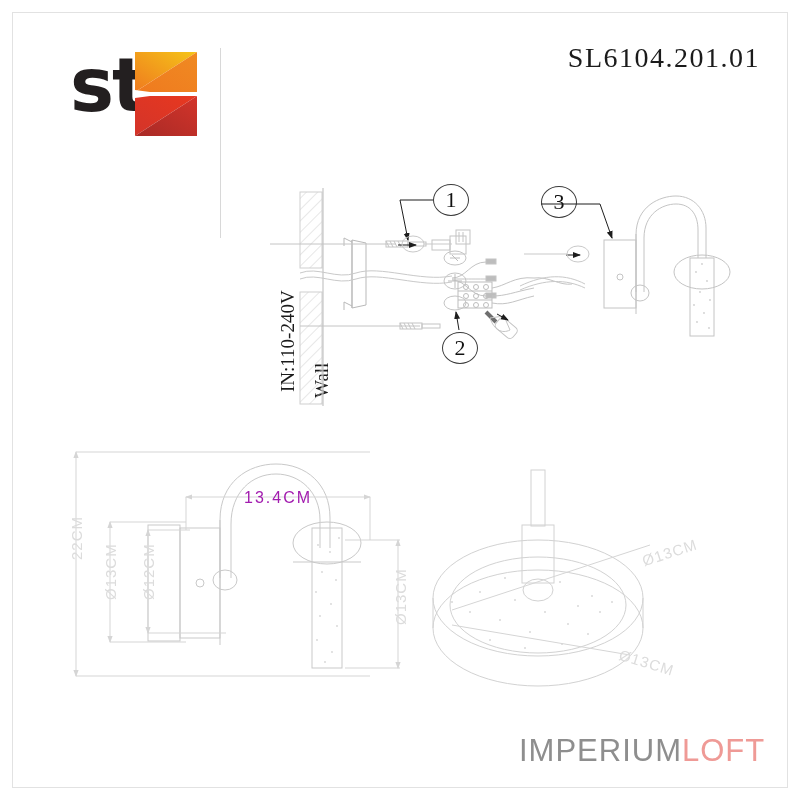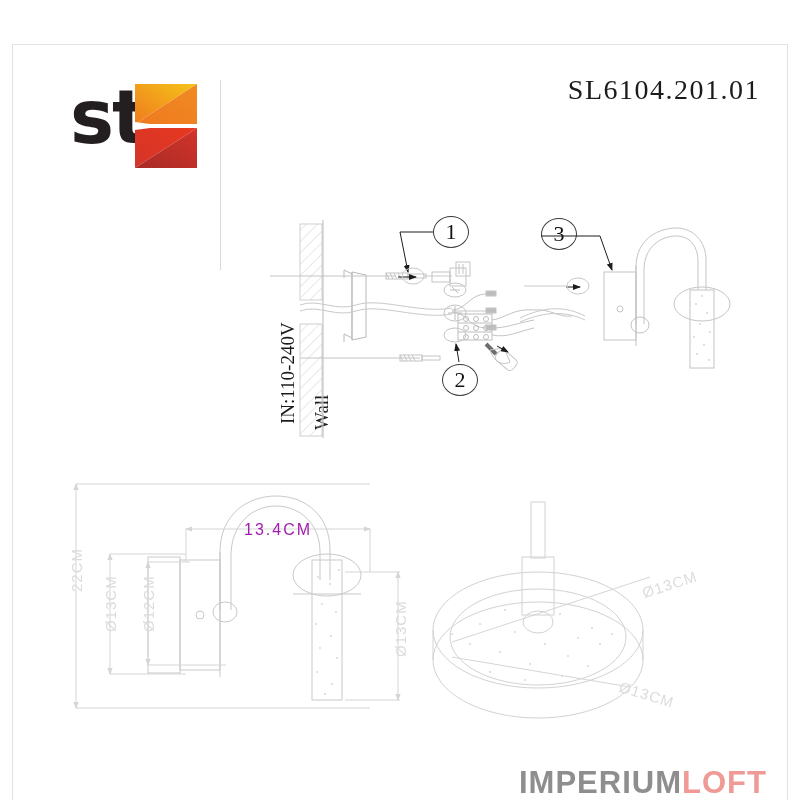--- a/index.html
+++ b/index.html
@@ -1,18 +1,18 @@
 <!DOCTYPE html>
 <html><head>
 <meta charset="utf-8">
 <style>
   html,body{margin:0;padding:0;background:#fff;}
   body{width:800px;height:800px;overflow:hidden;
        font-family:"Liberation Sans",sans-serif;}
-  #sheet{position:relative;width:800px;height:692px;background:#ffffff;margin-top:32px;}
+  #sheet{position:relative;width:800px;height:692px;background:#ffffff;}
   #frame{position:absolute;left:12px;top:12px;width:776px;height:776px;
          border:1px solid #e2e2e2;box-sizing:border-box;pointer-events:none;}
 
   
   #logo{position:absolute;left:70px;top:48px;width:140px;height:170px;}
   .logo-st,.logo-luce{position:absolute;left:0;color:#231f20;
       font-family:"DejaVu Sans",sans-serif;font-weight:bold;
       letter-spacing:-2px;line-height:1;}
   .logo-st{top:0px;font-size:74px;}
   .logo-luce{top:78px;font-size:74px;}
@@ -43,21 +43,21 @@
   #co1{left:433px;top:184px;}
   #co2{left:442px;top:332px;}
   #co3{left:541px;top:186px;}
 
   
   .canvas{position:absolute;left:0;top:0;width:800px;height:800px;
       pointer-events:none;}
 
   
   #watermark{position:absolute;left:519px;top:733px;font-size:31px;
-      font-family:"Liberation Sans",sans-serif;font-weight:700;
+      font-family:"Liberation Sans",sans-serif;font-weight:400;
       letter-spacing:1px;white-space:nowrap;}
   #wm-a{color:#8e8e8e;}
   #wm-b{color:#ef9a96;}
 </style>
 </head>
 <body>
 
 <div id="sheet">
 
   <div id="frame"></div>

